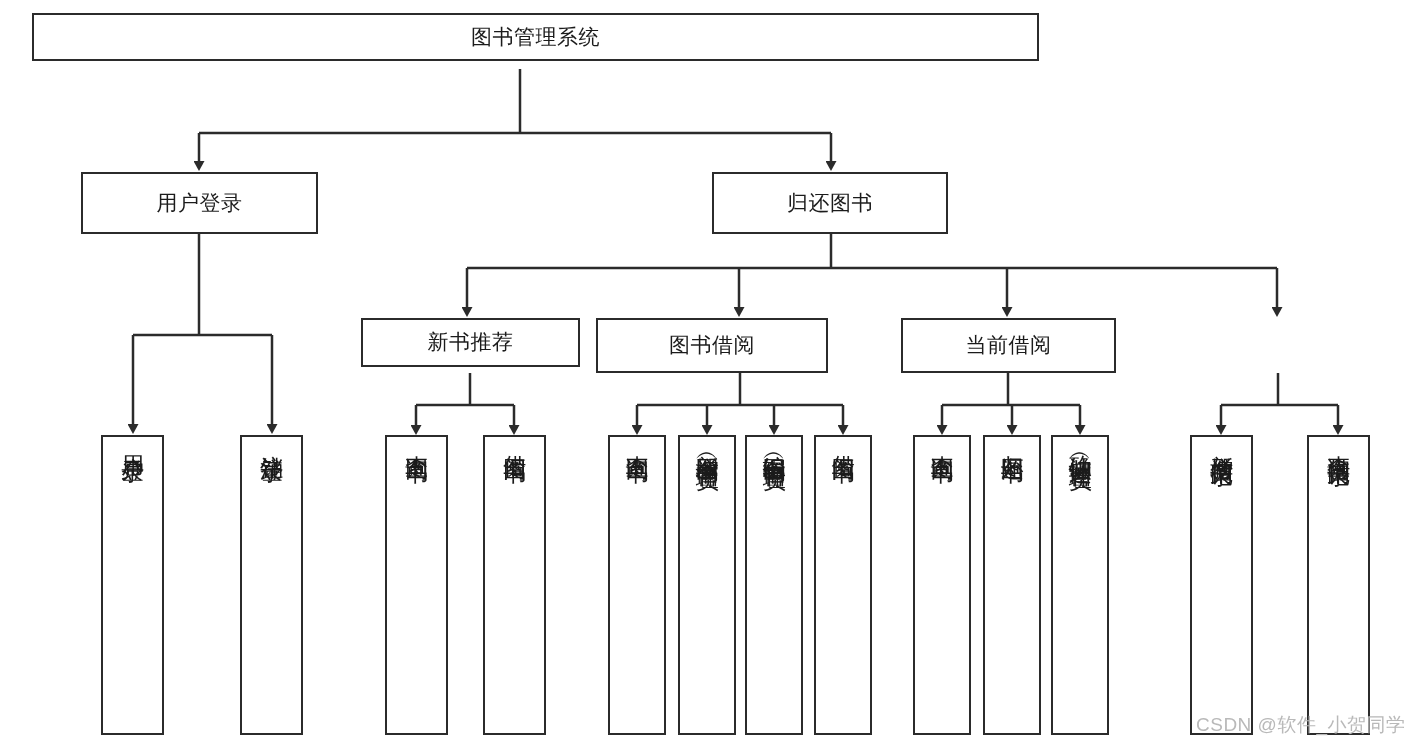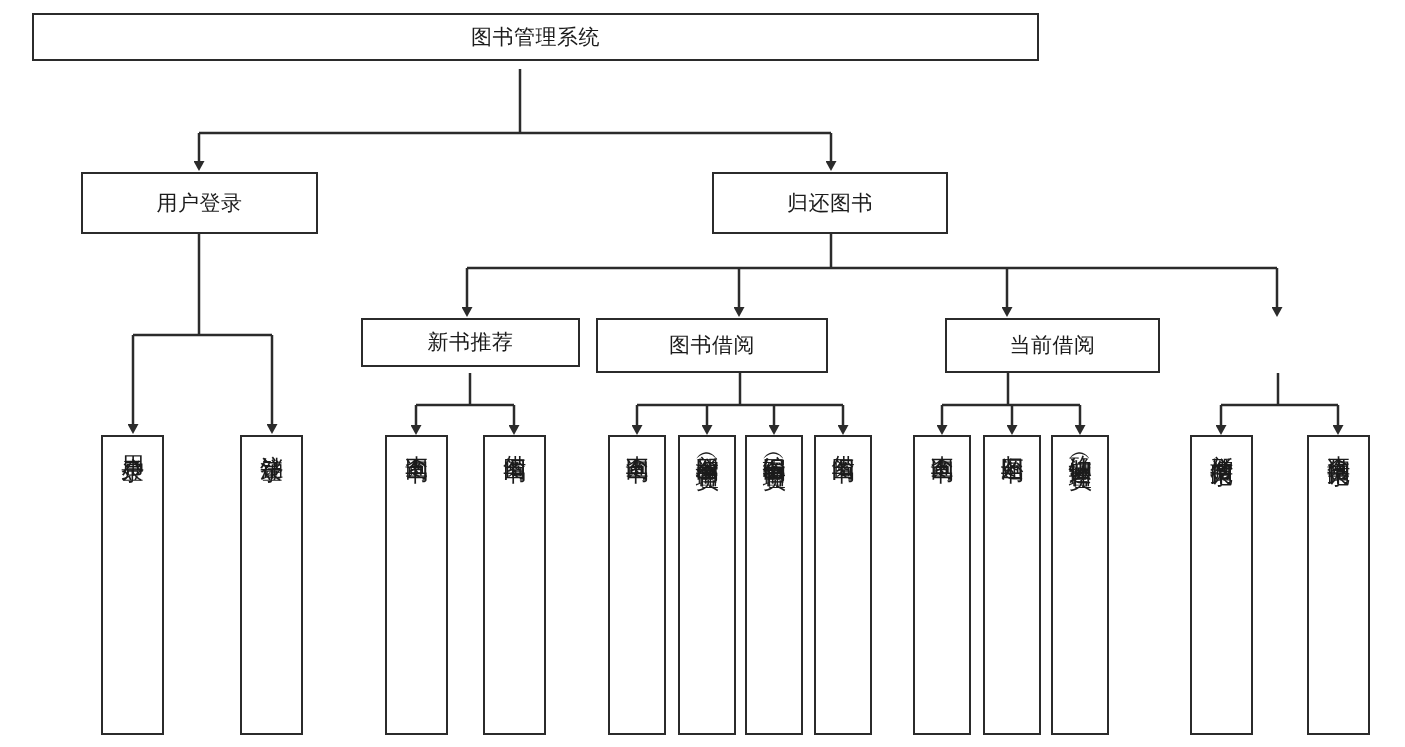--- a/index.html
+++ b/index.html
@@ -129,21 +129,21 @@
   <div class="node" style="left:712px; top:172px; width:236px; height:62px;">
     <span class="label">归还图书</span>
   </div>
 
   <div class="node" style="left:361px; top:318px; width:219px; height:49px;">
     <span class="label">新书推荐</span>
   </div>
   <div class="node" style="left:596px; top:318px; width:232px; height:55px;">
     <span class="label">图书借阅</span>
   </div>
-  <div class="node" style="left:901px; top:318px; width:215px; height:55px;margin-left:44px;">
+  <div class="node" style="left:901px; top:318px; width:215px; height:55px;">
     <span class="label">当前借阅</span>
   </div>
 
   <div class="node leaf" style="left:101px; top:435px; width:63px; height:300px;">
     <span class="label">用户登录</span>
   </div>
   <div class="node leaf" style="left:240px; top:435px; width:63px; height:300px;">
     <span class="label">注销登录</span>
   </div>
 
@@ -177,14 +177,15 @@
     <span class="label">确认归还（管理员）</span>
   </div>
 
   <div class="node leaf" style="left:1190px; top:435px; width:63px; height:300px;">
     <span class="label">新增借阅记录</span>
   </div>
   <div class="node leaf" style="left:1307px; top:435px; width:63px; height:300px;">
     <span class="label">查询借阅记录</span>
   </div>
 
+  <div class="watermark" style="left:1196px; top:712px;">CSDN @软件_小贺同学</div>
 
 </div>
 
 </body></html>

